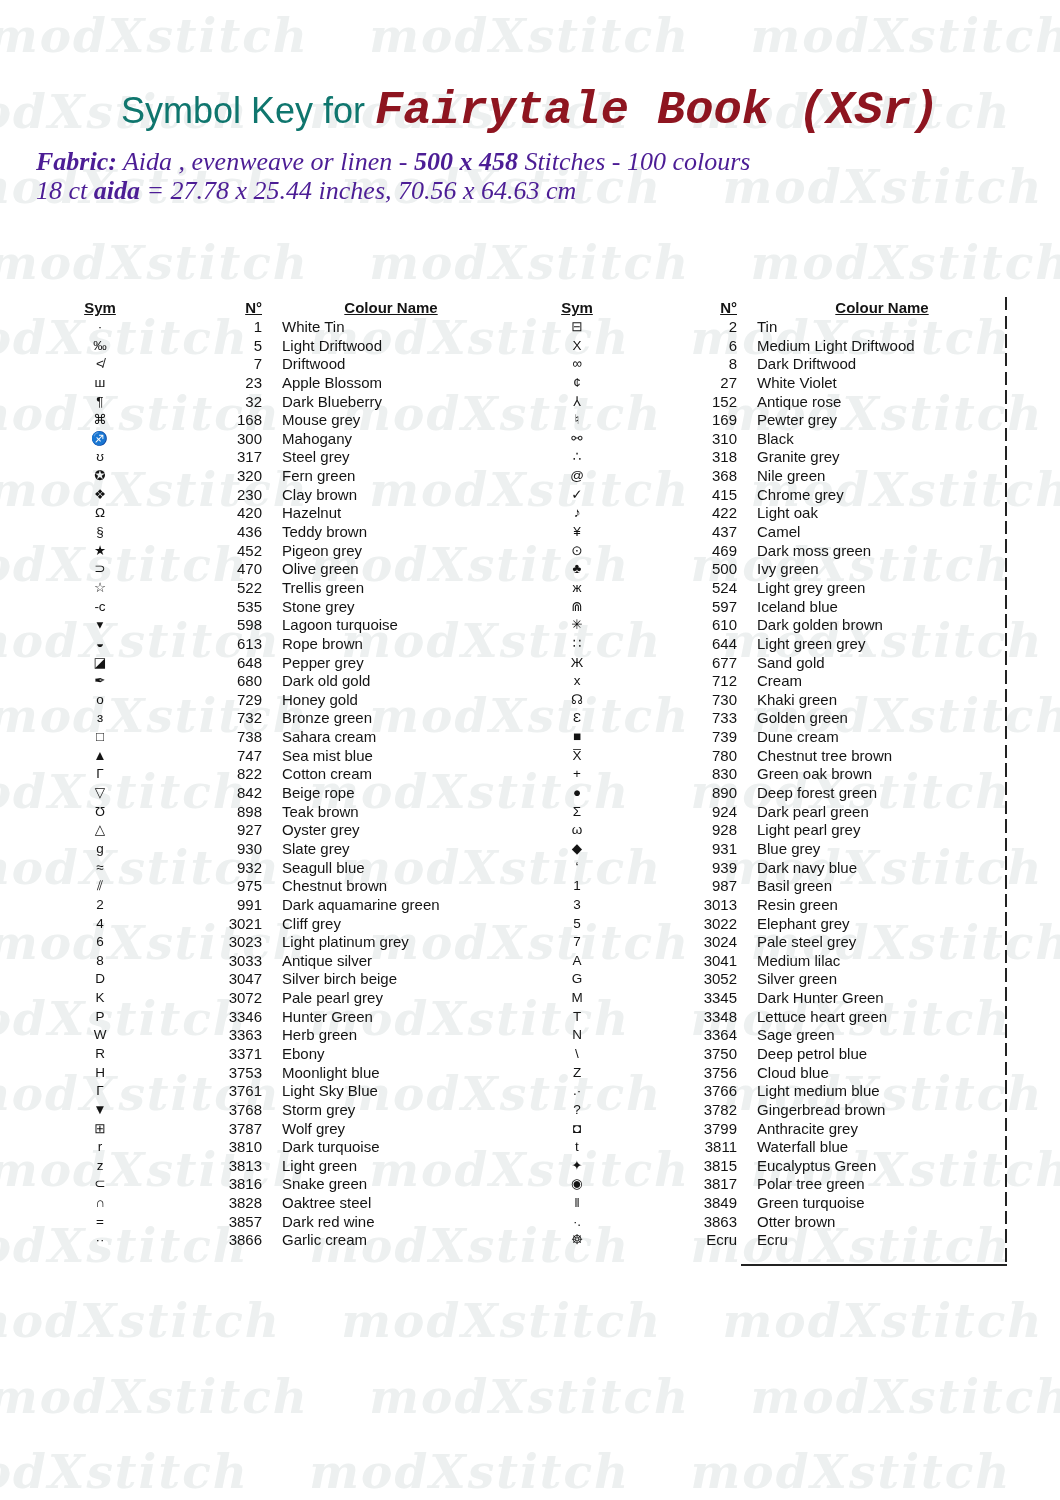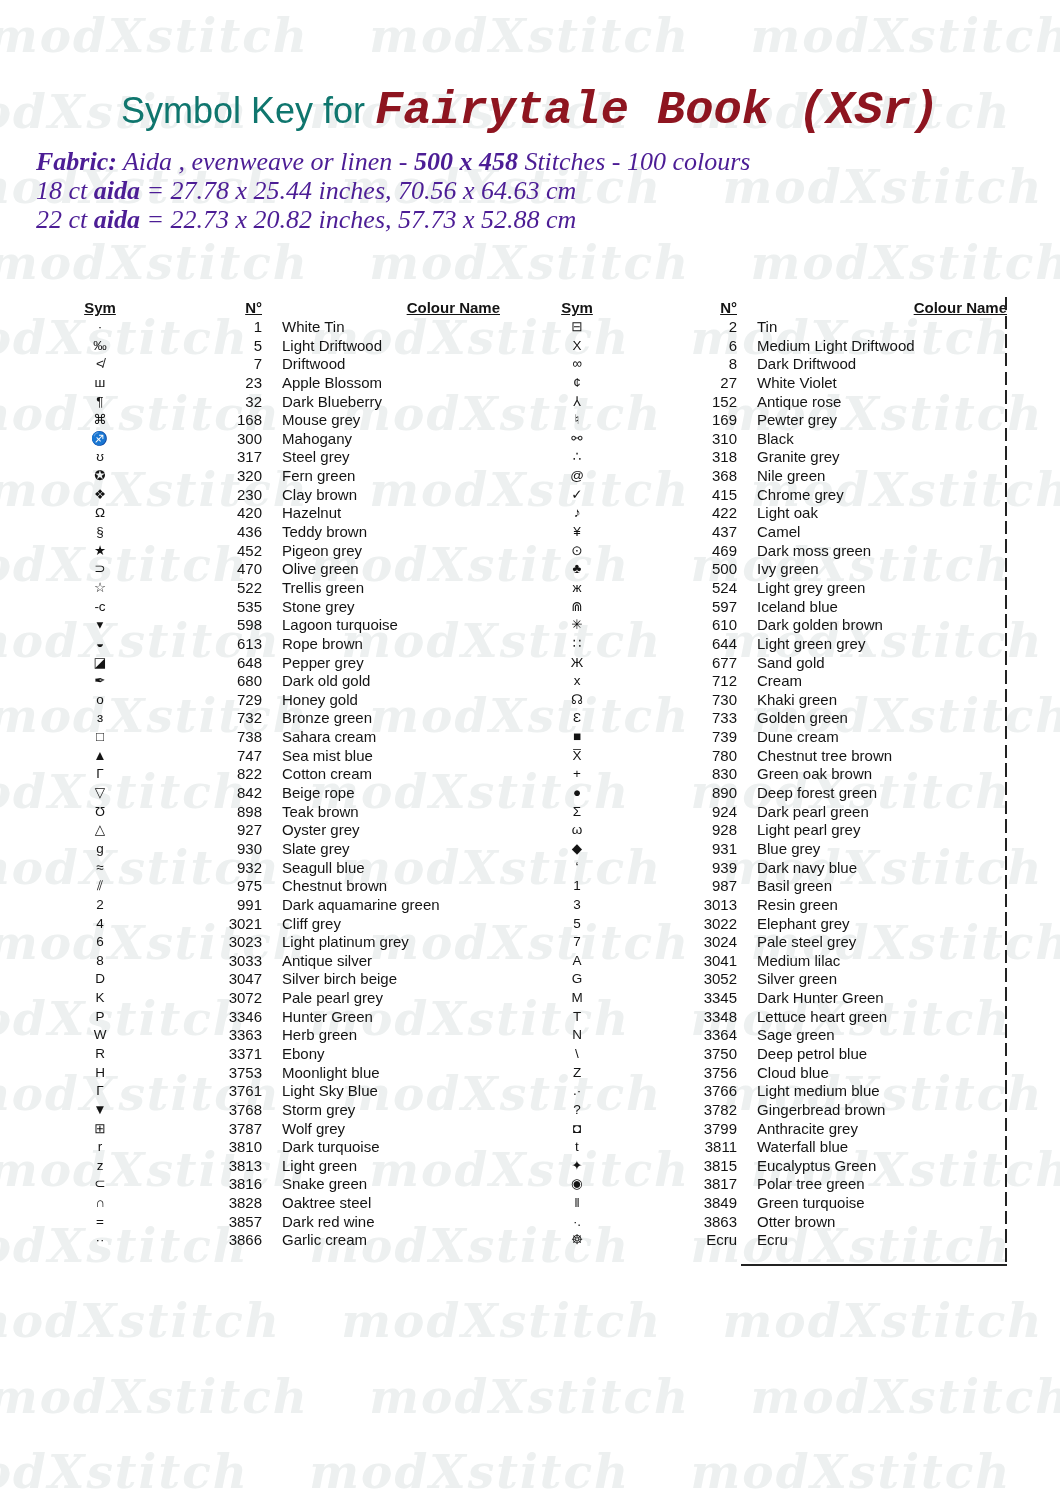--- a/index.html
+++ b/index.html
@@ -30,21 +30,21 @@
   .hdr, .trow { display:grid; grid-template-columns:80px 122px auto; }
   .tbl-right .hdr, .tbl-right .trow { grid-template-columns:80px 120px auto; }
   .hdr  { height:21px; line-height:21px; font-size:15px; font-weight:bold; }
   .hdr span { text-decoration:underline; }
   .trow { height:18.65px; line-height:18.65px; font-size:15px; }
   .c-sym  { text-align:center; font-size:13.5px; }
   .c-no   { text-align:right; }
   .c-name { padding-left:20px; text-align:left; white-space:nowrap; }
   .h-sym  { text-align:center; }
   .h-no   { text-align:right; }
-  .h-name { padding-left:20px; text-align:right; }
+  .h-name { padding-left:20px; text-align:center; }
 
   
   .vline { position:absolute; left:1005px; top:297px; width:2px; height:969px;
            background:repeating-linear-gradient(to bottom, #222 0 13.5px, transparent 13.5px 18.65px); }
   .hline { position:absolute; left:741px; top:1264px; width:266px; height:2px; background:#222; }
 </style>
 </head>
 <body>
 
 <div class="page">
@@ -72,21 +72,20 @@
       <div class="wm-row" style="top: 1444.4px; left: -72px; color: rgb(237, 240, 240);">modXstitch modXstitch modXstitch modXstitch modXstitch </div>
     </div>
 
   <div class="title">
     <span class="title-prefix">Symbol Key for </span><span class="title-name" style="color: rgb(142, 21, 32);">Fairytale Book (XSr)</span>
   </div>
 
   <div class="fabric" id="fabric-info">
       <div class="fabric-line"><span class="b">Fabric:</span><span>  Aida , evenweave or  linen - </span><span class="b">500 x 458</span><span> Stitches - 100 colours</span></div>
       <div class="fabric-line"><span>18 ct </span><span class="b">aida</span><span>  = 27.78 x 25.44 inches, 70.56 x 64.63 cm</span></div>
-      <div class="fabric-line"><span>22 ct </span><span class="b">aida</span><span> = 22.73 x 20.82 inches, 57.73 x 52.88 cm</span></div>
     </div>
 
   <div class="tbl tbl-left">
     <div class="hdr">
       <span class="h-sym">Sym</span>
       <span class="h-no">N°</span>
       <span class="h-name">Colour Name</span>
     </div>
     <div id="rows-left">
         <div class="trow">

